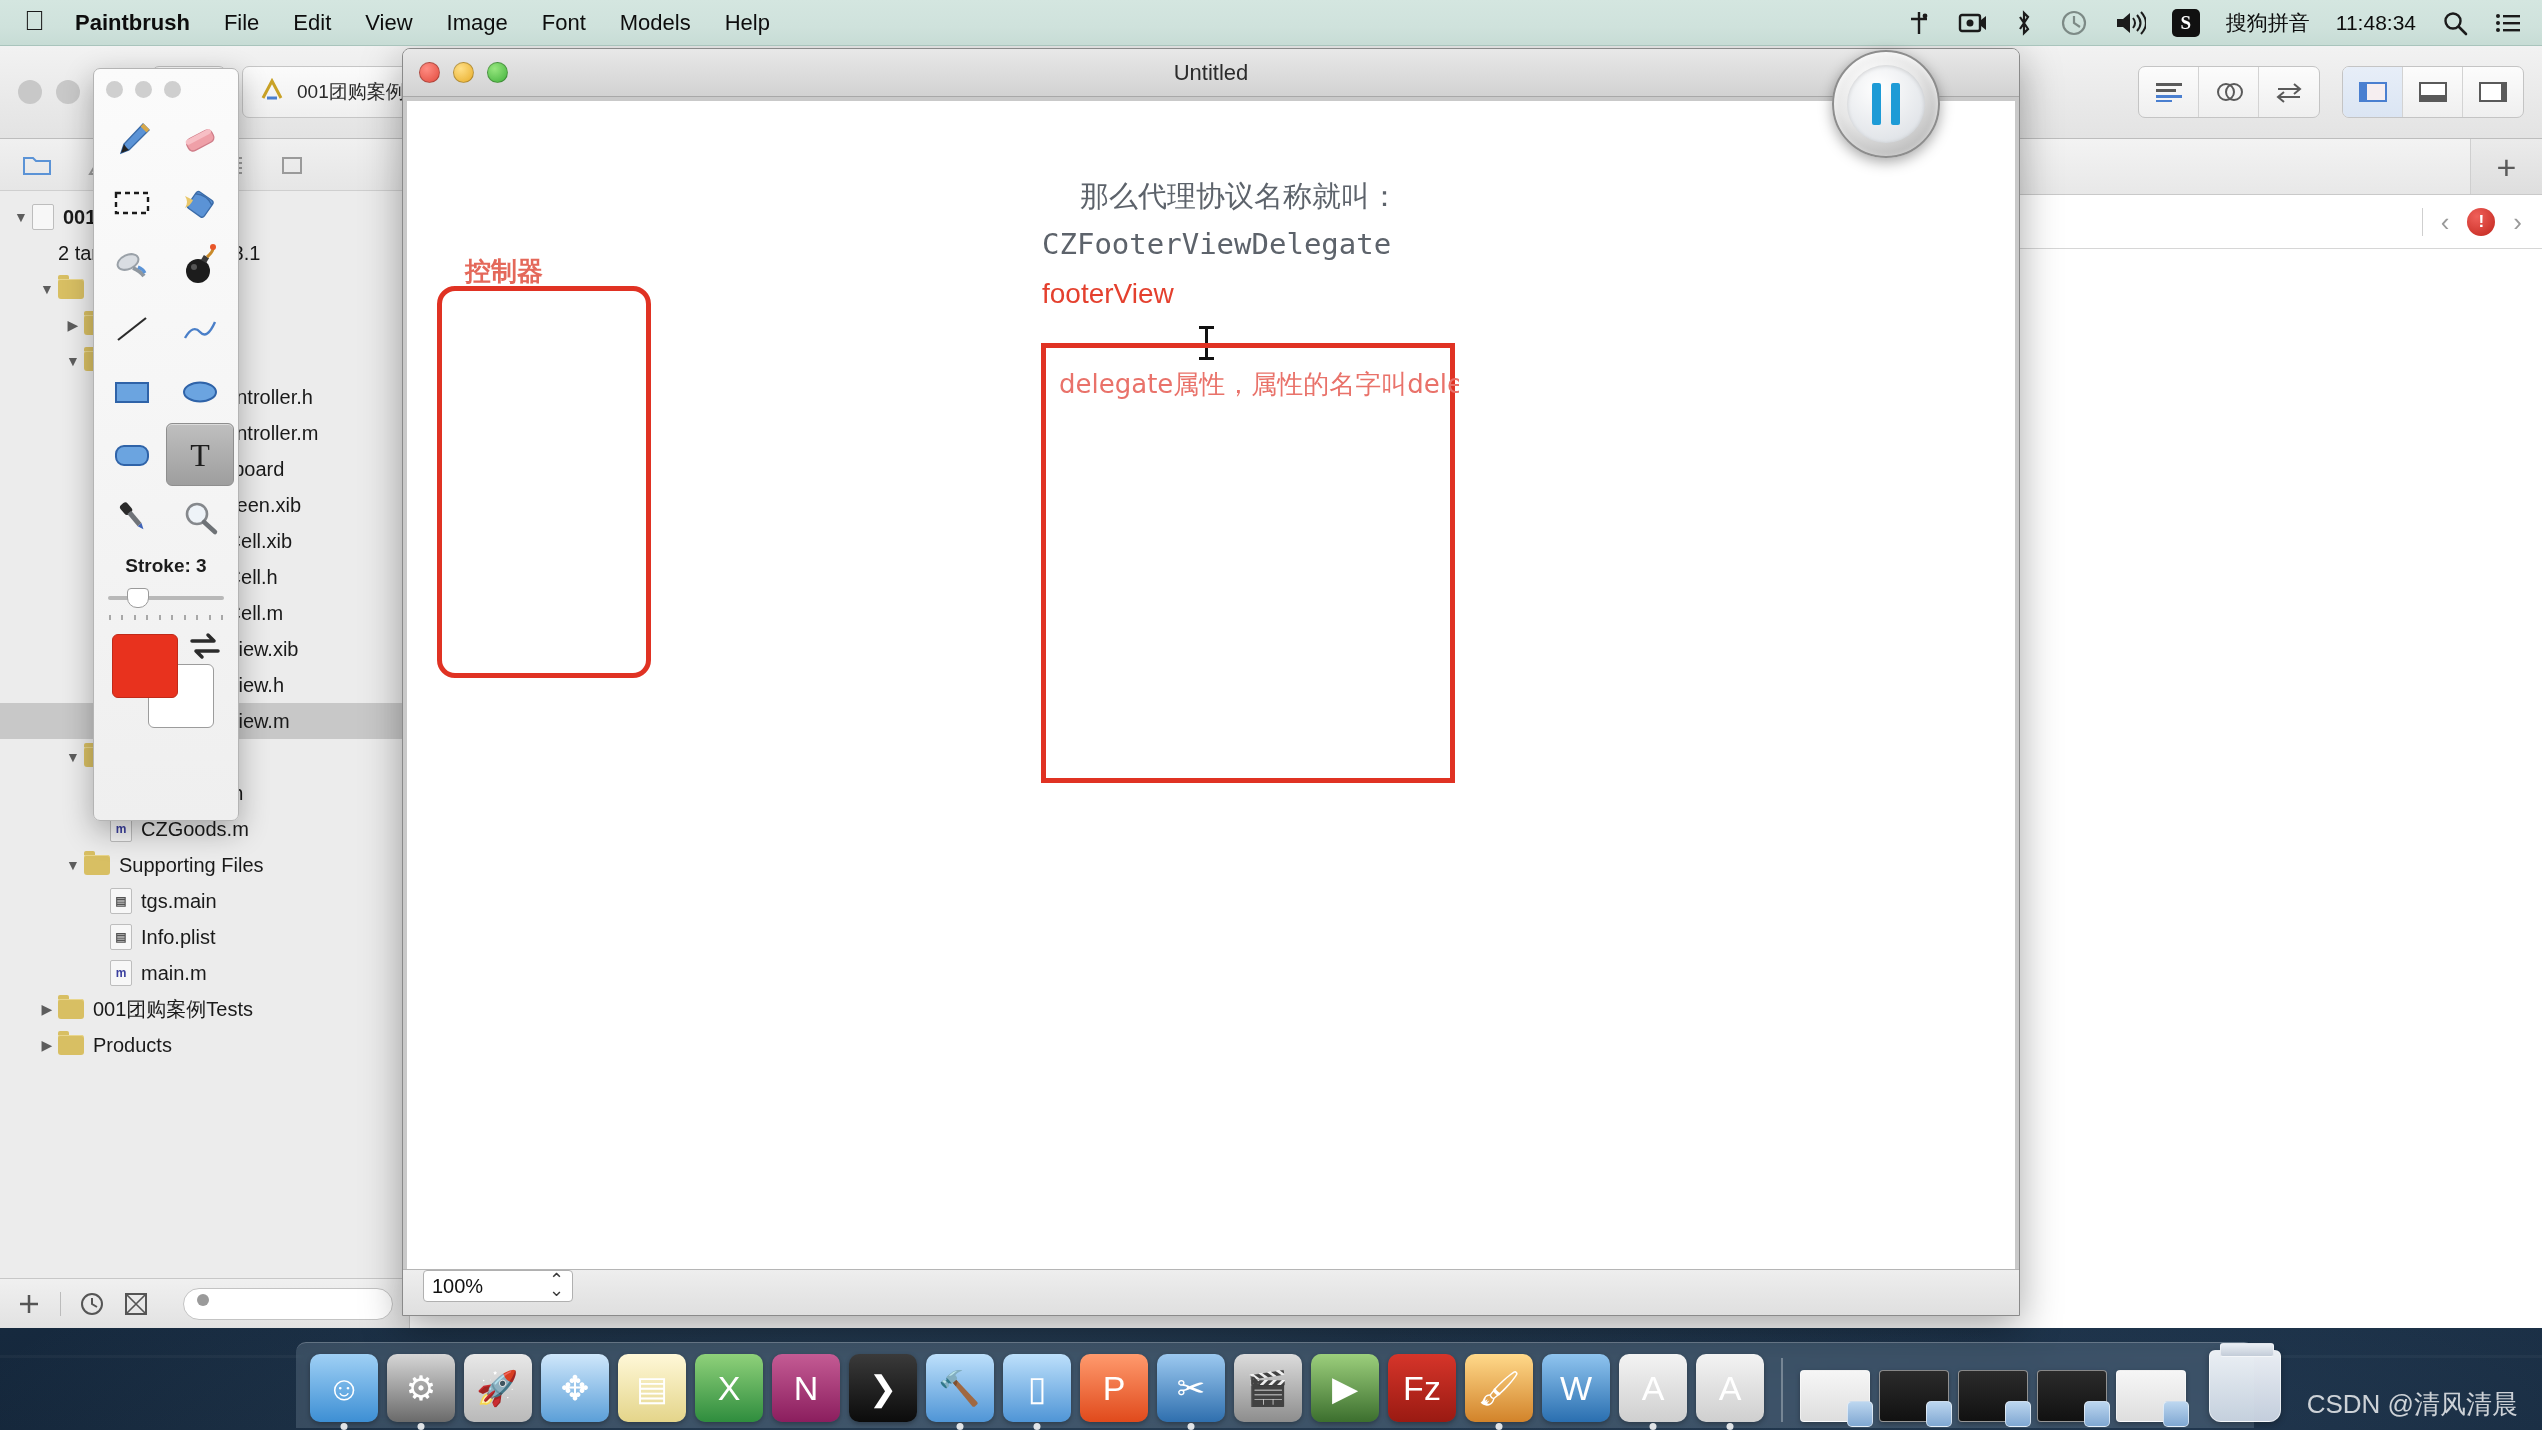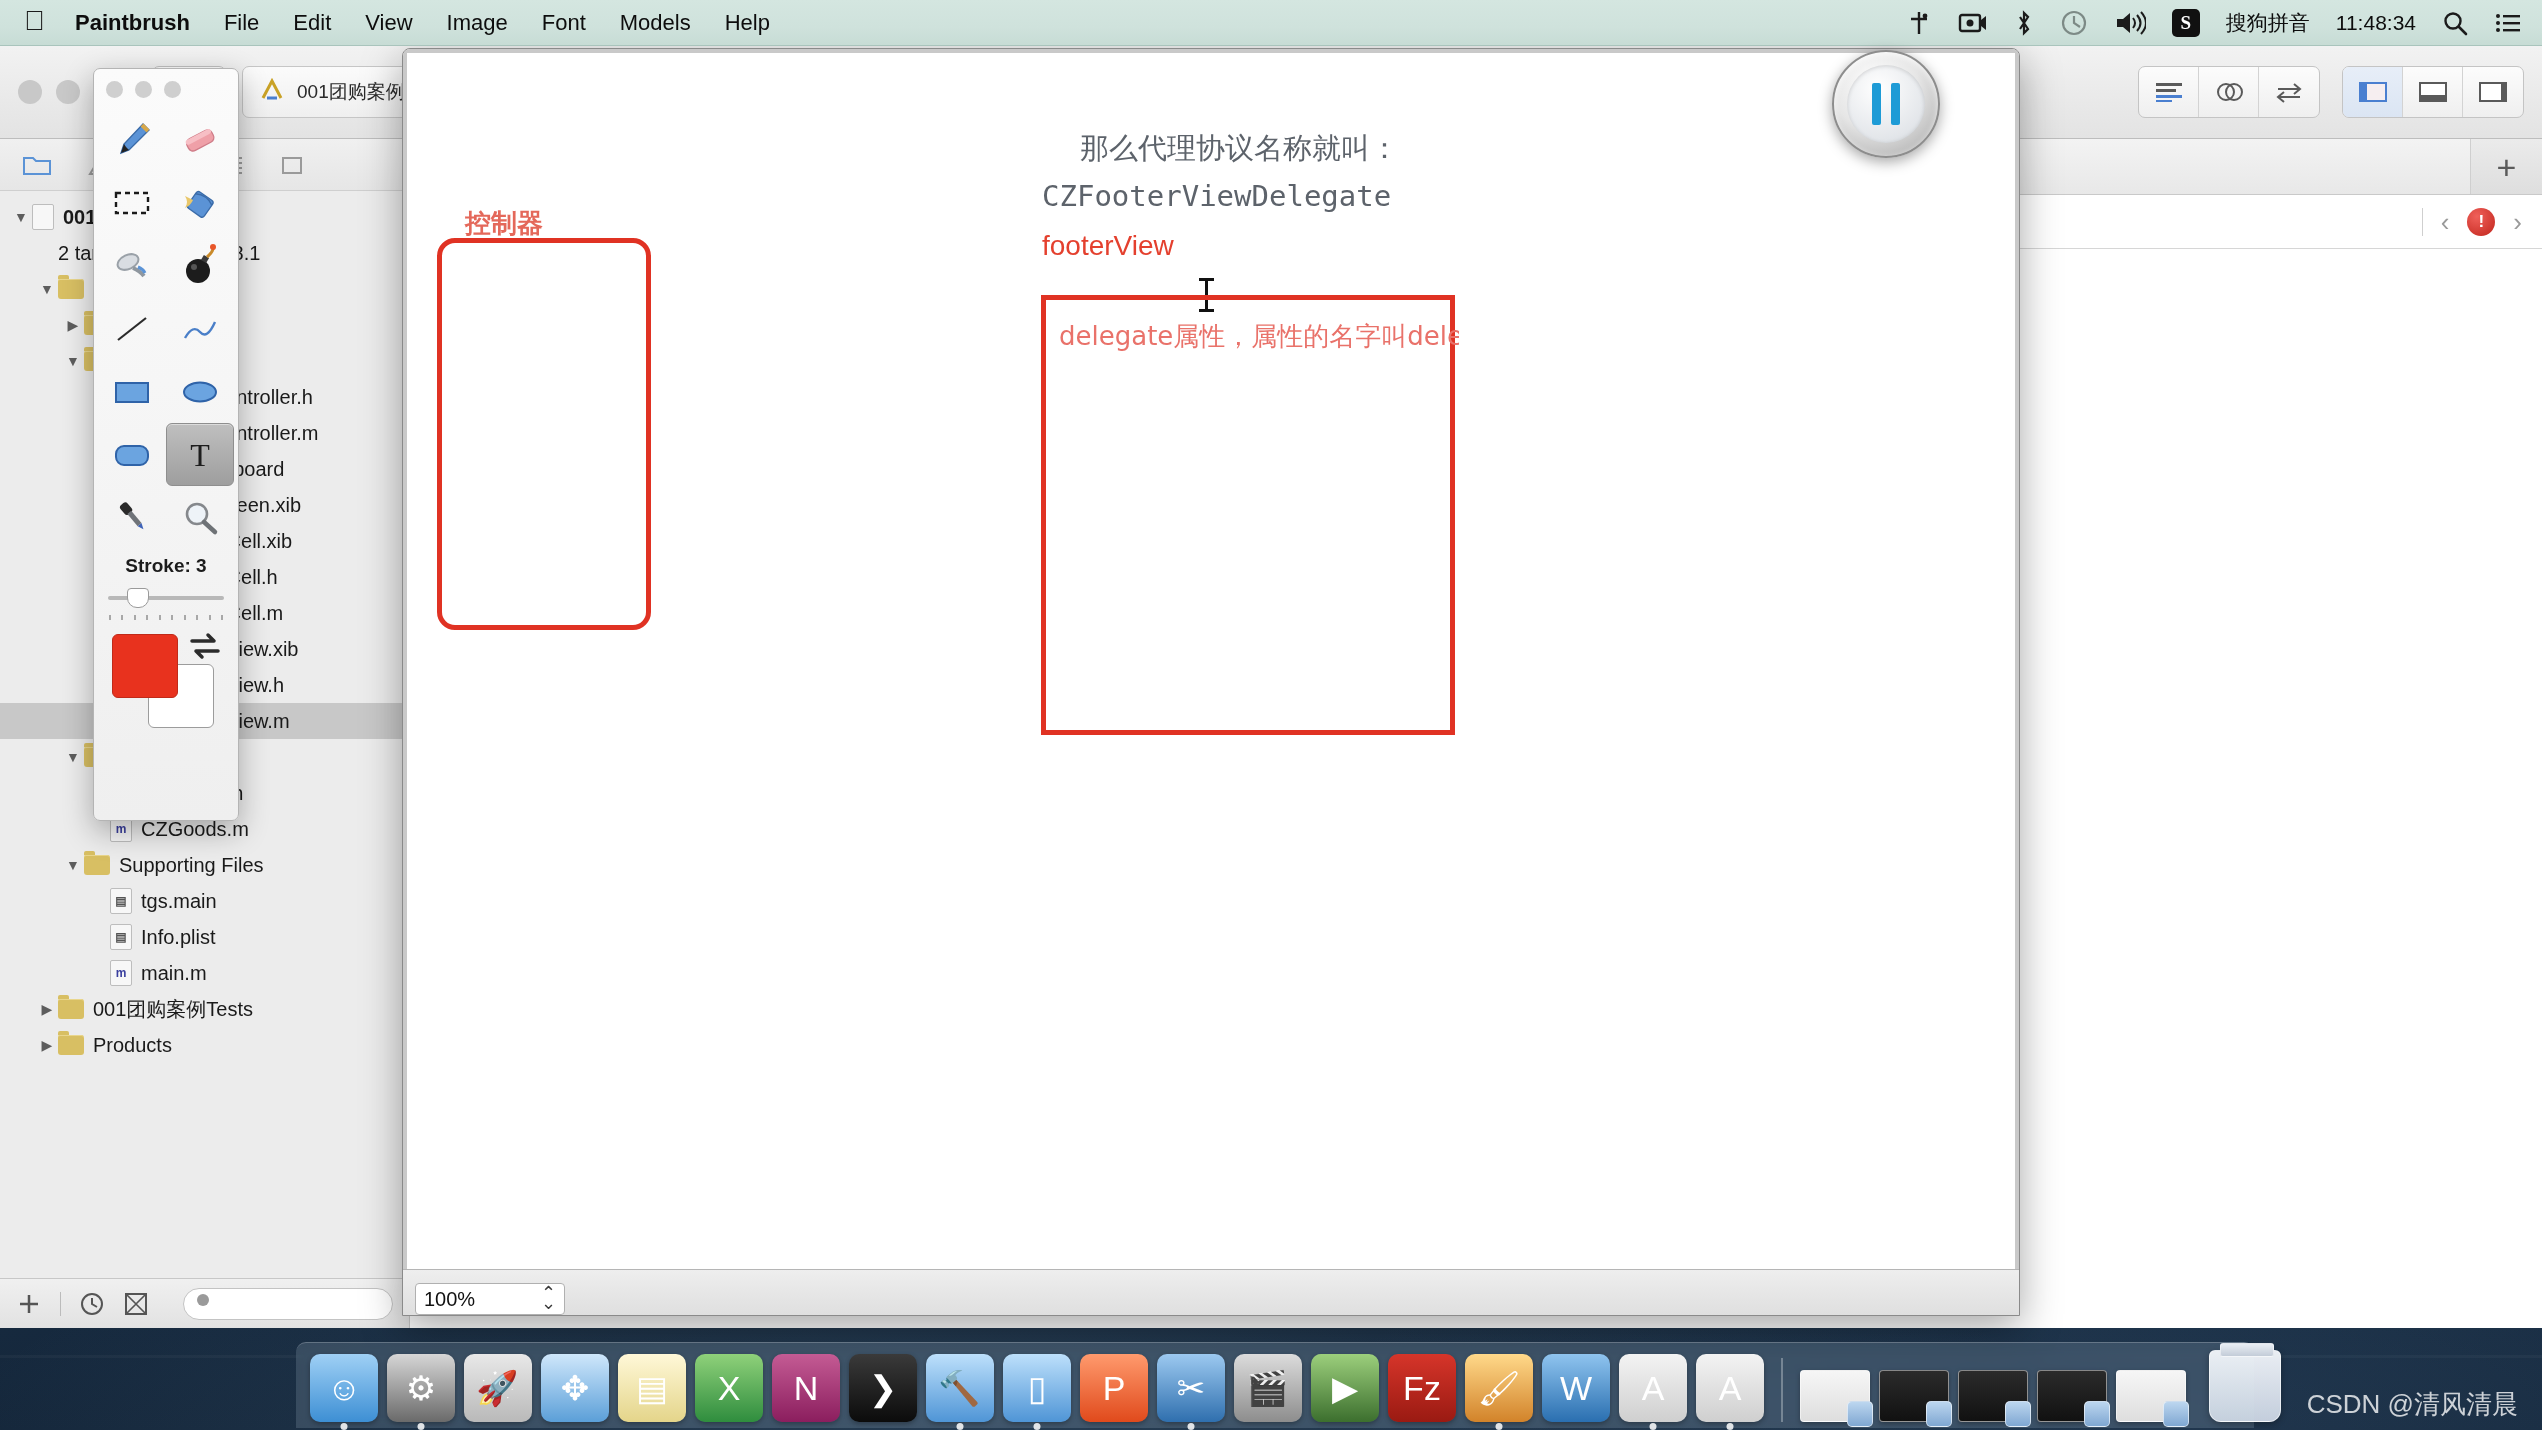--- a/index.html
+++ b/index.html
@@ -179,21 +179,21 @@
   .pb-l.y { background: radial-gradient(circle at 35% 30%, #ffdf86, #e8ad2a); }
   .pb-l.g { background: radial-gradient(circle at 35% 30%, #97e77f, #41b13b); }
   .pb-titletext {
     position: absolute; left: 0; right: 0; text-align: center; font-size: 22px; color: #2c2c2c;
     pointer-events: none;
   }
   .pb-canvaswrap { flex: 1; background: #c9c9c9; padding: 4px 4px 0 4px; min-height: 0; }
   .pb-canvas { width: 100%; height: 100%; background: #fff; position: relative; overflow: hidden; }
   .pb-statusbar {
     height: 46px; background: linear-gradient(180deg,#eeeeee,#dfdfdf);
-    border-top: 1px solid #b5b5b5; display: flex; align-items: flex-end; padding: 0 12px;
+    border-top: 1px solid #b5b5b5; display: flex; align-items: flex-start; padding: 0 20px;
   }
   .zoom-field {
     height: 32px; width: 150px; background: #fff; border: 1px solid #b0b0b0; border-radius: 4px;
     display: flex; align-items: center; padding: 0 8px; font-size: 20px; color: #111;
   }
   .zoom-steppers { margin-left: auto; display: flex; flex-direction: column; line-height: 0.55;
                    font-size: 18px; color: #3a3a3a; }
 
   
   .ann-text { position: absolute; white-space: pre; line-height: 1.22; }
@@ -592,20 +592,28 @@
             <span class="chev">›</span>
           </div>
         </div>
         <div class="ed-canvas"></div>
       </div>
 
     </div>
   </div>
 
   <div class="pb-window">
+    <div class="pb-title">
+      <div class="pb-lights">
+        <div class="pb-l r"></div>
+        <div class="pb-l y"></div>
+        <div class="pb-l g"></div>
+      </div>
+      <div class="pb-titletext">Untitled</div>
+    </div>
 
     <div class="pb-canvaswrap">
       <div class="pb-canvas">
 
         <div class="ann-text" style="left:58px; top:155px; color:#e4685a; font-size:26px; font-weight:bold;">控制器</div>
 
         <div class="ann-rect" style="left:30px; top:185px; width:214px; height:392px; border-radius:18px;"></div>
 
         <div class="ann-text" style="left:673px; top:78px; font-size:29px; color:#5d636b; font-family:'DejaVu Sans Mono', monospace;">那么代理协议名称就叫：</div>
         <div class="ann-text" style="left:635px; top:126px; font-size:29px; color:#5d636b; font-family:'DejaVu Sans Mono', monospace;">CZFooterViewDelegate</div>

